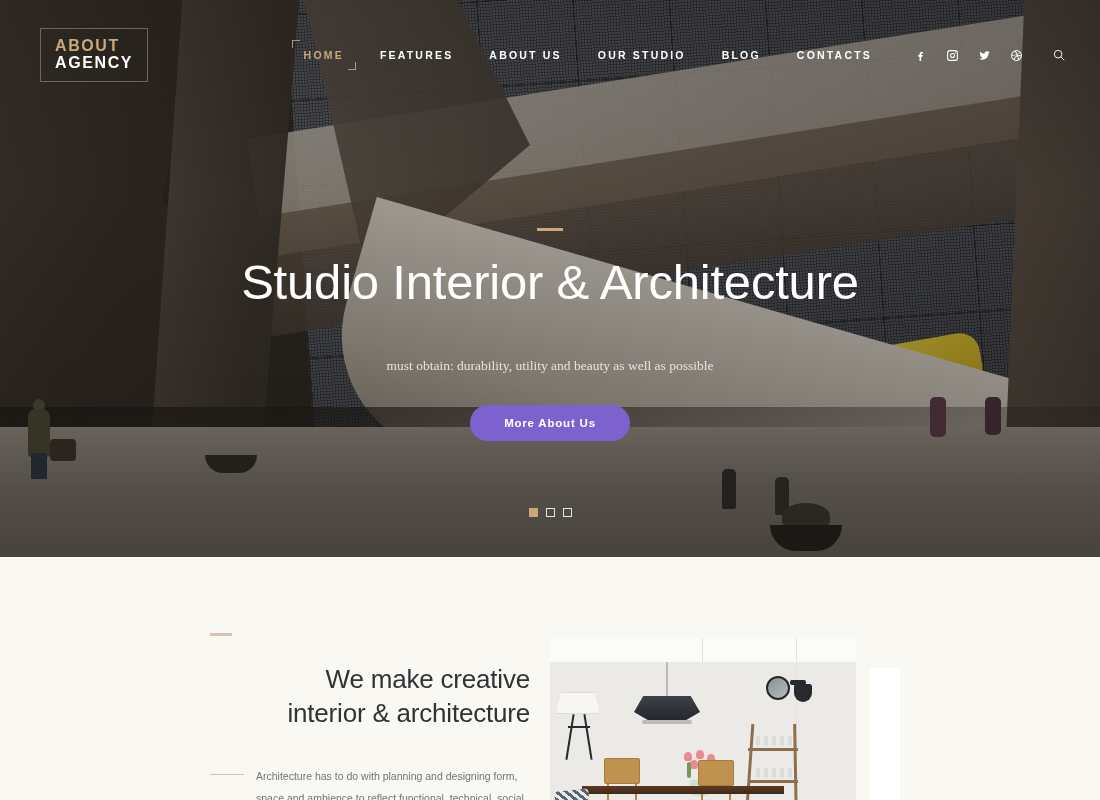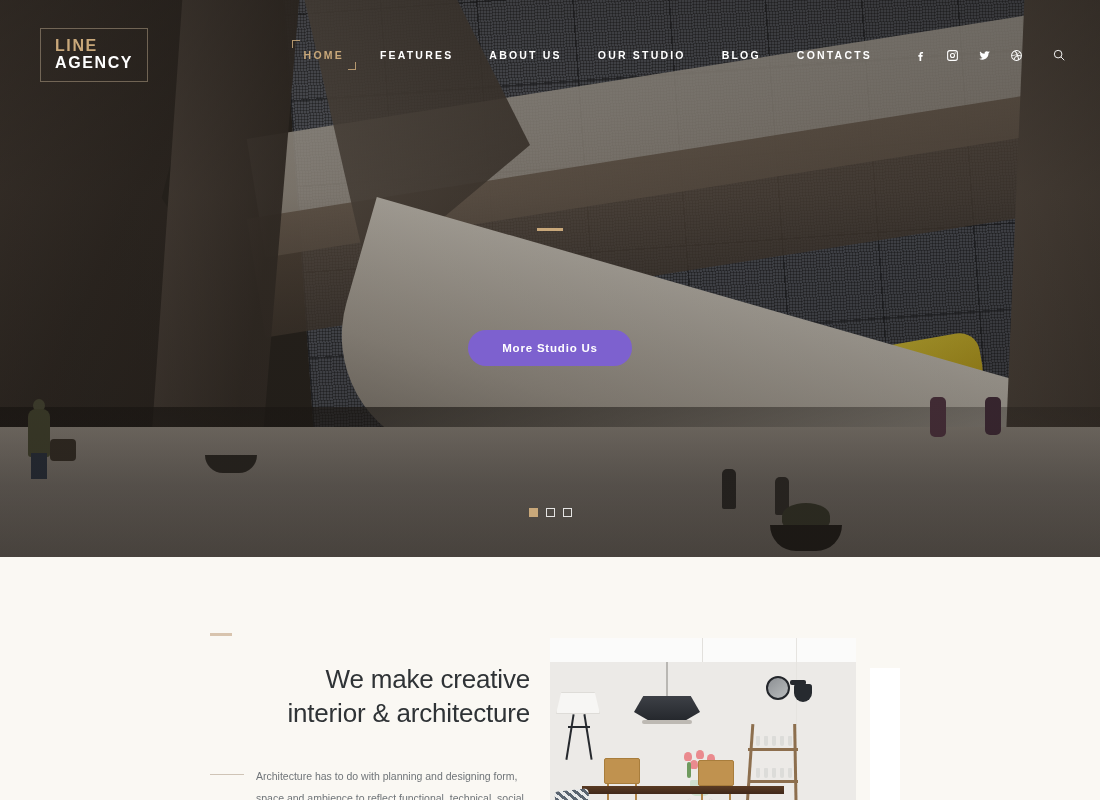--- a/index.html
+++ b/index.html
@@ -349,21 +349,21 @@
     <div class="person-d"></div>
     <div class="person-e"></div>
     <div class="planter-1"></div>
     <div class="shrub-2"></div>
     <div class="planter-2"></div>
     <div class="hero-overlay"></div>
   </div>
 
   <header class="header">
     <div class="logo">
-      <div class="logo-line">LINE</div>
+      <div class="logo-line">ABOUT</div>
       <div class="logo-agency">AGENCY</div>
     </div>
 
     <nav class="nav">
       <a class="nav-item active">HOME</a>
       <a class="nav-item">FEATURES</a>
       <a class="nav-item">ABOUT US</a>
       <a class="nav-item">OUR STUDIO</a>
       <a class="nav-item">BLOG</a>
       <a class="nav-item">CONTACTS</a>
@@ -395,24 +395,26 @@
         <svg viewBox="0 0 24 24">
             <circle cx="10.5" cy="10.5" r="6.5"></circle>
             <line x1="15.5" y1="15.5" x2="21" y2="21"></line>
           </svg>
       </span>
     </nav>
   </header>
 
   <div class="hero-content">
     <div class="hero-divider"></div>
+    <h1 class="hero-title">Studio Interior &amp; Architecture</h1>
     <p class="hero-sub">
       <br>
+      <span>must obtain: durability, utility and beauty as well as possible</span>
     </p>
-    <button class="hero-btn">More Studio Us</button>
+    <button class="hero-btn">More About Us</button>
   </div>
 
   <div class="dots">
     <span class="dot active"></span>
     <span class="dot"></span>
     <span class="dot"></span>
   </div>
 </section>
 
 <section class="about">

